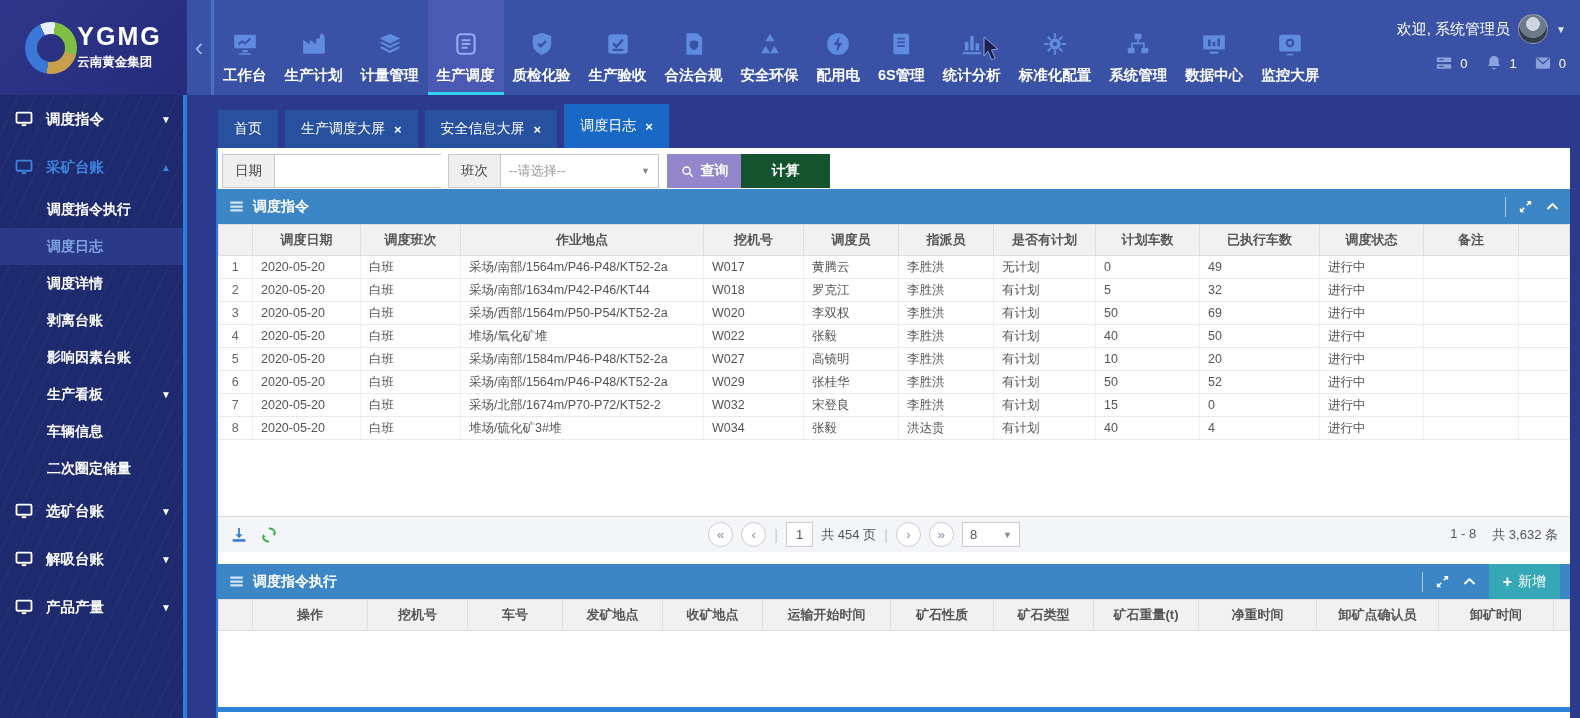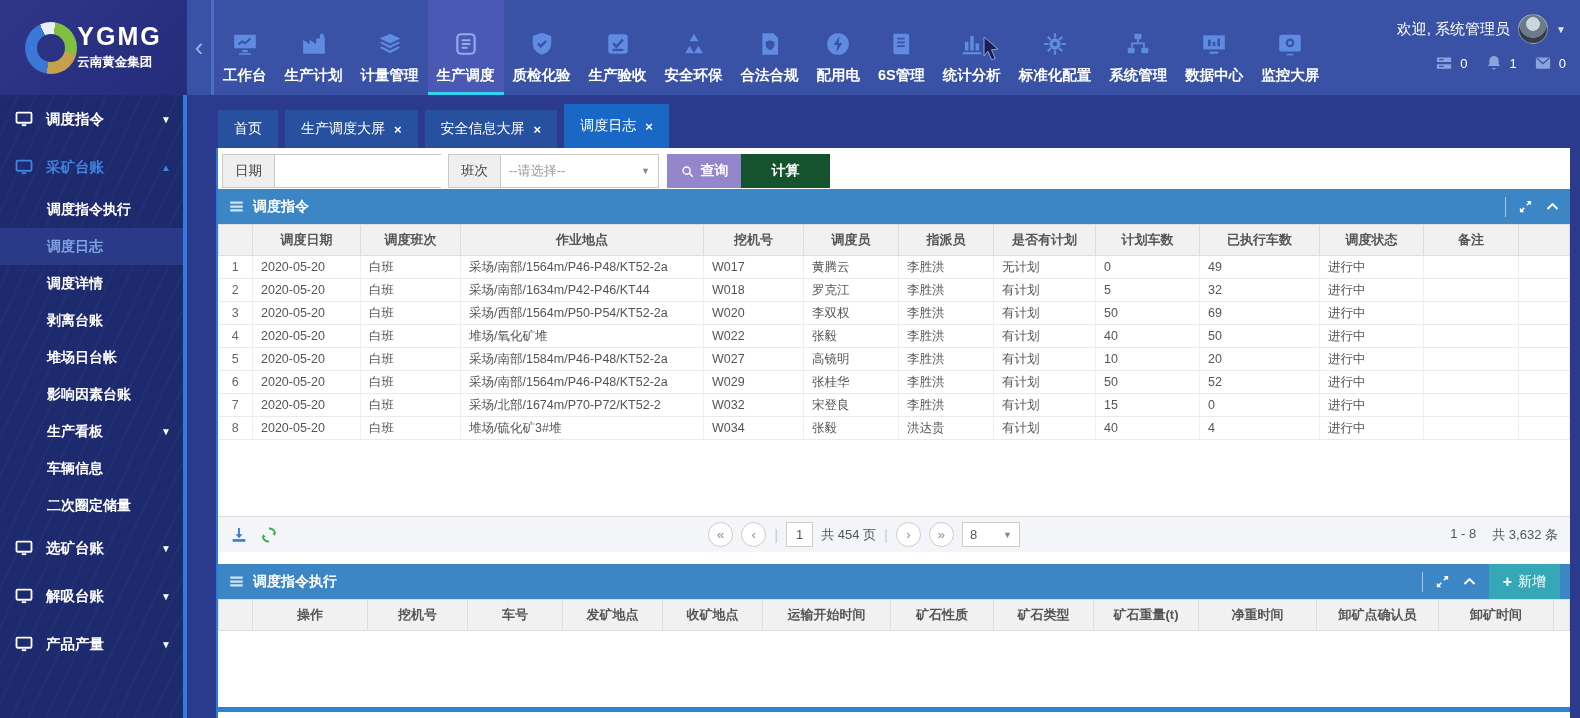--- a/index.html
+++ b/index.html
@@ -181,32 +181,32 @@
       <div class="nav-item">
         <span class="nav-ico"><svg viewBox="0 0 24 24">
             <rect x="3" y="3" width="18" height="18" rx="3" fill="currentColor"></rect>
             <path d="M7.5 11.5l3 3 6-6.5" stroke="#3a52a5" stroke-width="2.2" fill="none"></path>
             <path d="M7 17.5h10" stroke="#3a52a5" stroke-width="2"></path>
           </svg></span>
         <span class="nav-lbl">生产验收</span>
       </div>
       <div class="nav-item">
         <span class="nav-ico"><svg viewBox="0 0 24 24">
+            <path d="M5 2h10l4.5 4.5V22H5z" fill="currentColor"></path>
+            <path d="M12 8.5l4 1.5v2.8c0 2.5-1.6 4.1-4 4.9-2.4-.8-4-2.4-4-4.9V10z" fill="#3a52a5"></path>
+          </svg></span>
+        <span class="nav-lbl">合法合规</span>
+      </div>
+      <div class="nav-item">
+        <span class="nav-ico"><svg viewBox="0 0 24 24">
             <path d="M12 2.5l4.2 7H7.8z" fill="currentColor"></path>
             <path d="M4 20.5l3.9-6.8 4.1 6.8z" fill="currentColor"></path>
             <path d="M16.1 13.7l4 6.8h-8.2z" fill="currentColor"></path>
           </svg></span>
         <span class="nav-lbl">安全环保</span>
-      </div>
-      <div class="nav-item">
-        <span class="nav-ico"><svg viewBox="0 0 24 24">
-            <path d="M5 2h10l4.5 4.5V22H5z" fill="currentColor"></path>
-            <path d="M12 8.5l4 1.5v2.8c0 2.5-1.6 4.1-4 4.9-2.4-.8-4-2.4-4-4.9V10z" fill="#3a52a5"></path>
-          </svg></span>
-        <span class="nav-lbl">合法合规</span>
       </div>
       <div class="nav-item">
         <span class="nav-ico"><svg viewBox="0 0 24 24">
             <circle cx="12" cy="12" r="10" fill="currentColor"></circle>
             <path d="M13.5 4.5L8 13h3.5L10.5 19.5 16 11h-3.5z" fill="#3a52a5"></path>
           </svg></span>
         <span class="nav-lbl">配用电</span>
       </div>
       <div class="nav-item">
         <span class="nav-ico"><svg viewBox="0 0 24 24">
@@ -314,23 +314,20 @@
       <span>调度指令执行</span>
     </div>
     <div class="side-child active">
       <span>调度日志</span>
     </div>
     <div class="side-child">
       <span>调度详情</span>
     </div>
     <div class="side-child">
       <span>剥离台账</span>
-    </div>
-    <div class="side-child">
-      <span>堆场日台帐</span>
     </div>
     <div class="side-child">
       <span>影响因素台账</span>
     </div>
     <div class="side-child">
       <span>生产看板</span>
       <span class="s-caret">▼</span>
     </div>
     <div class="side-child">
       <span>车辆信息</span>

